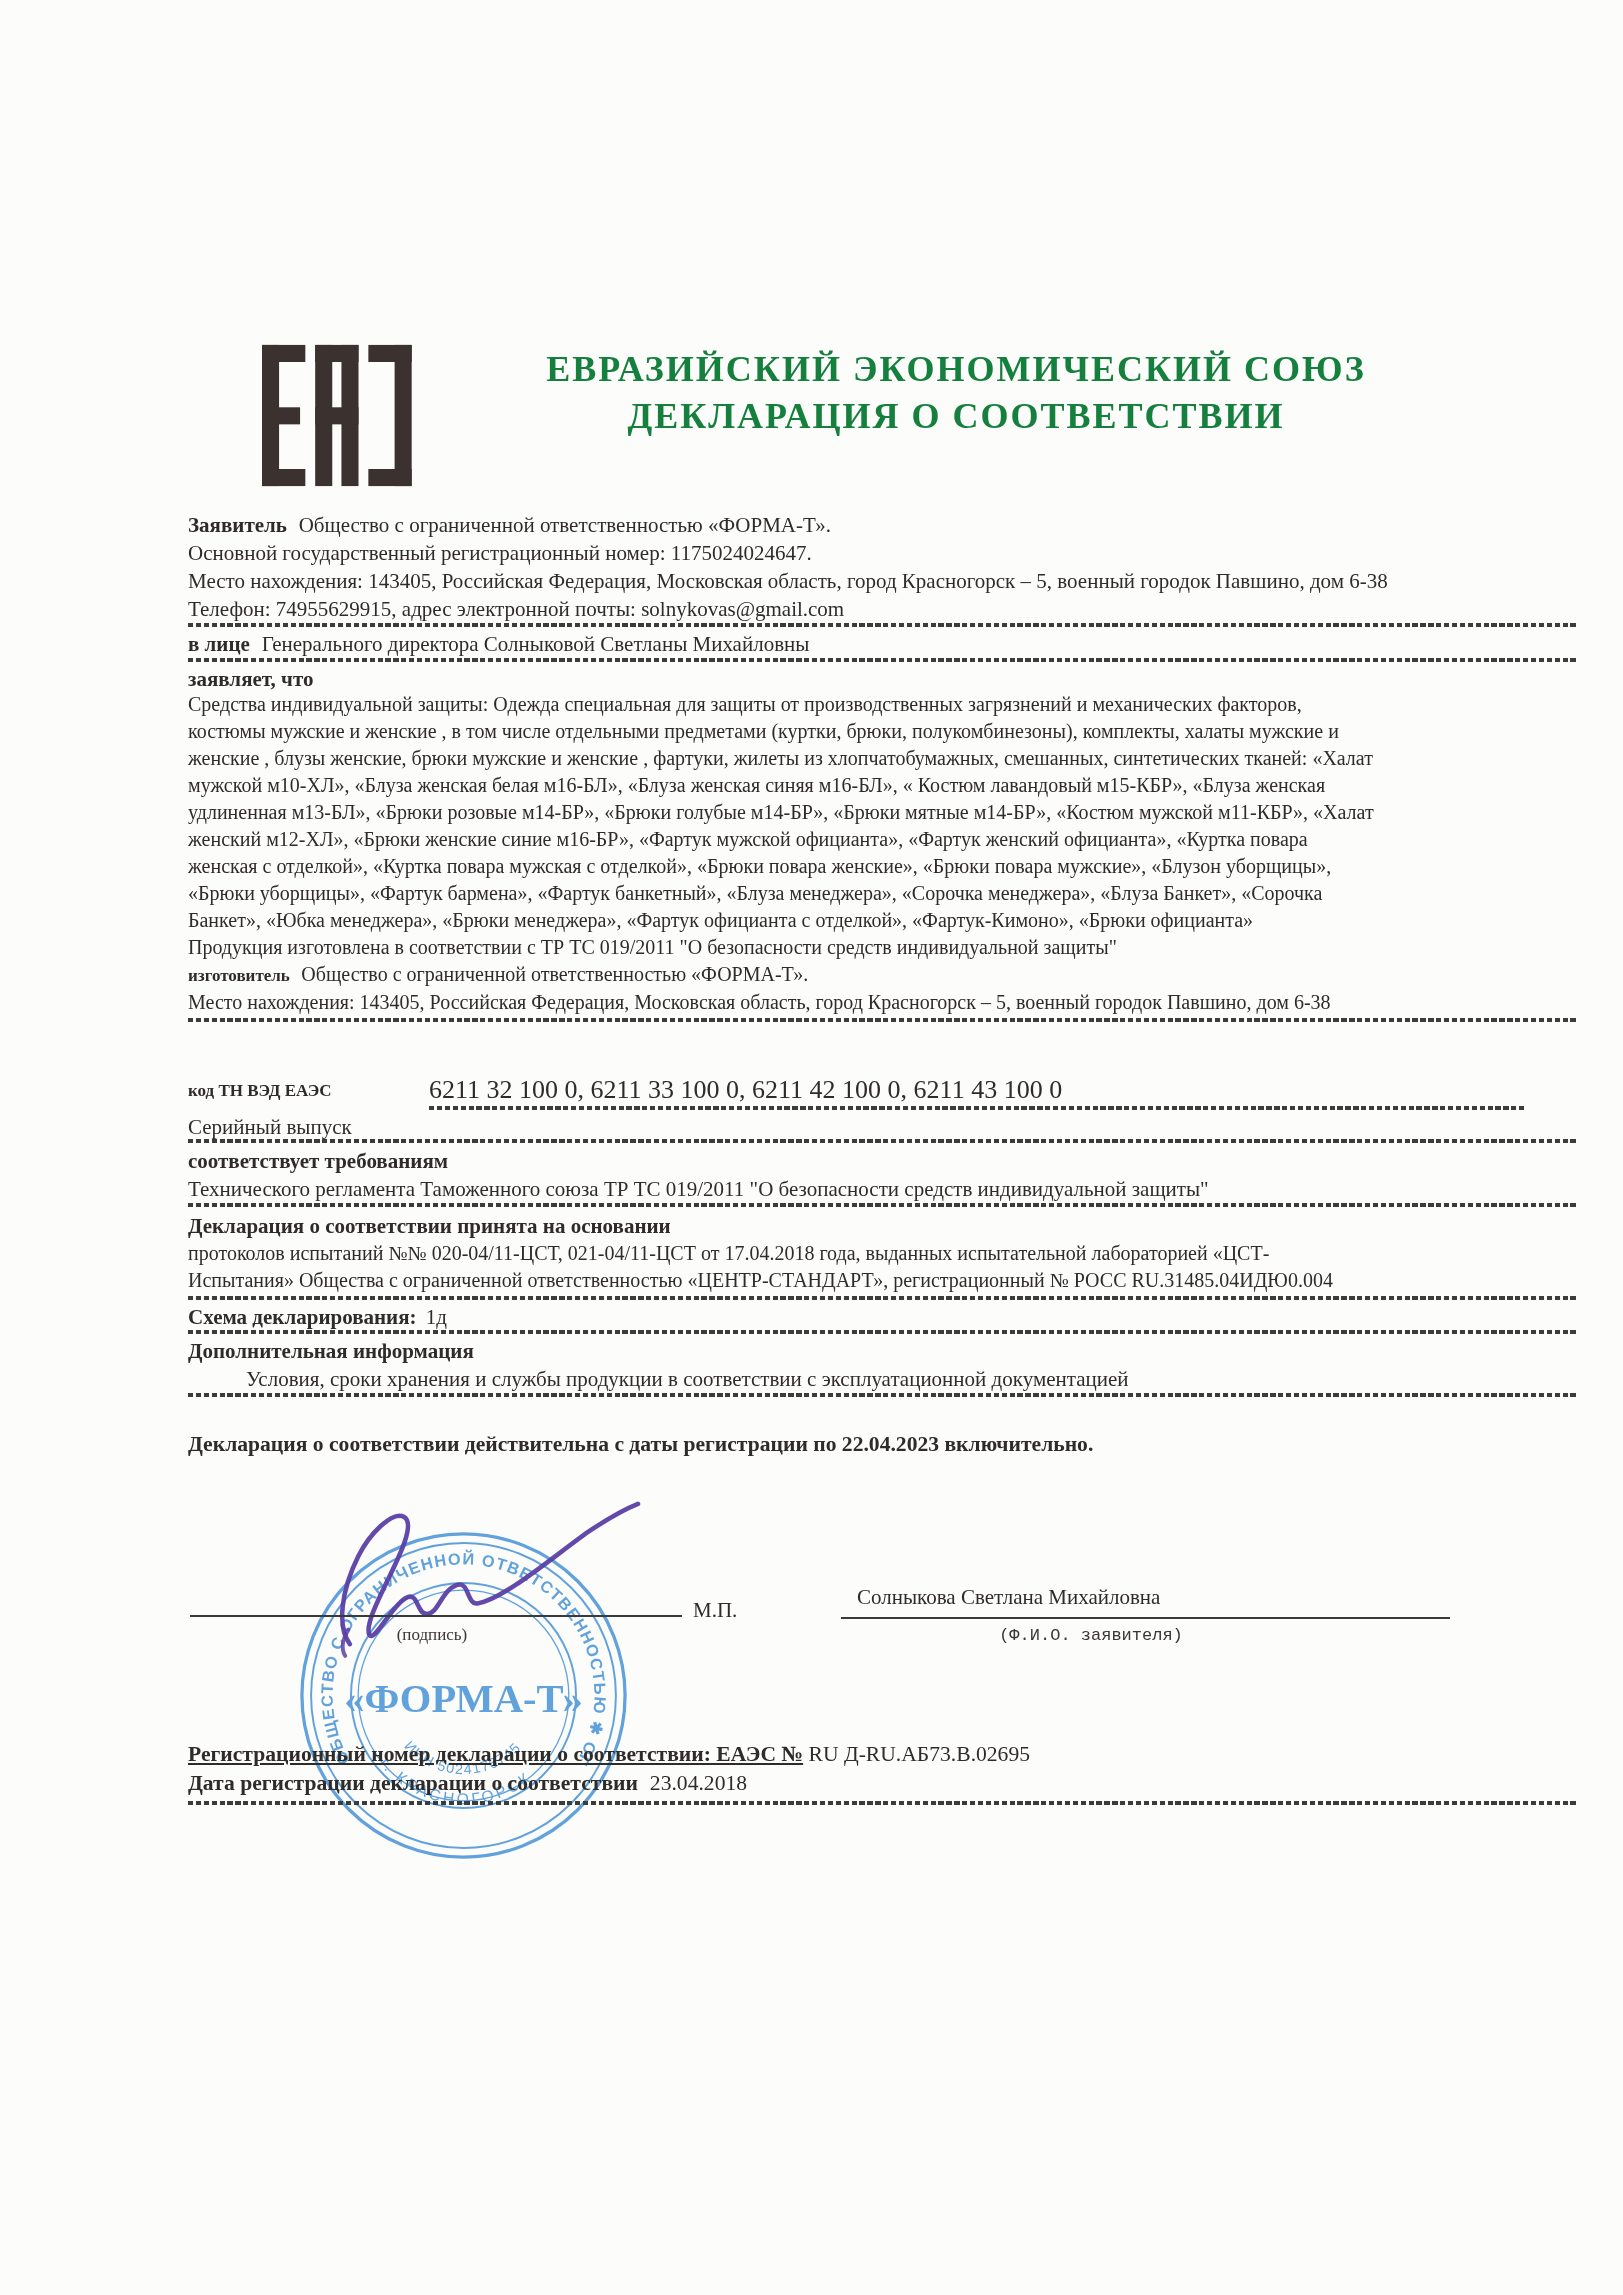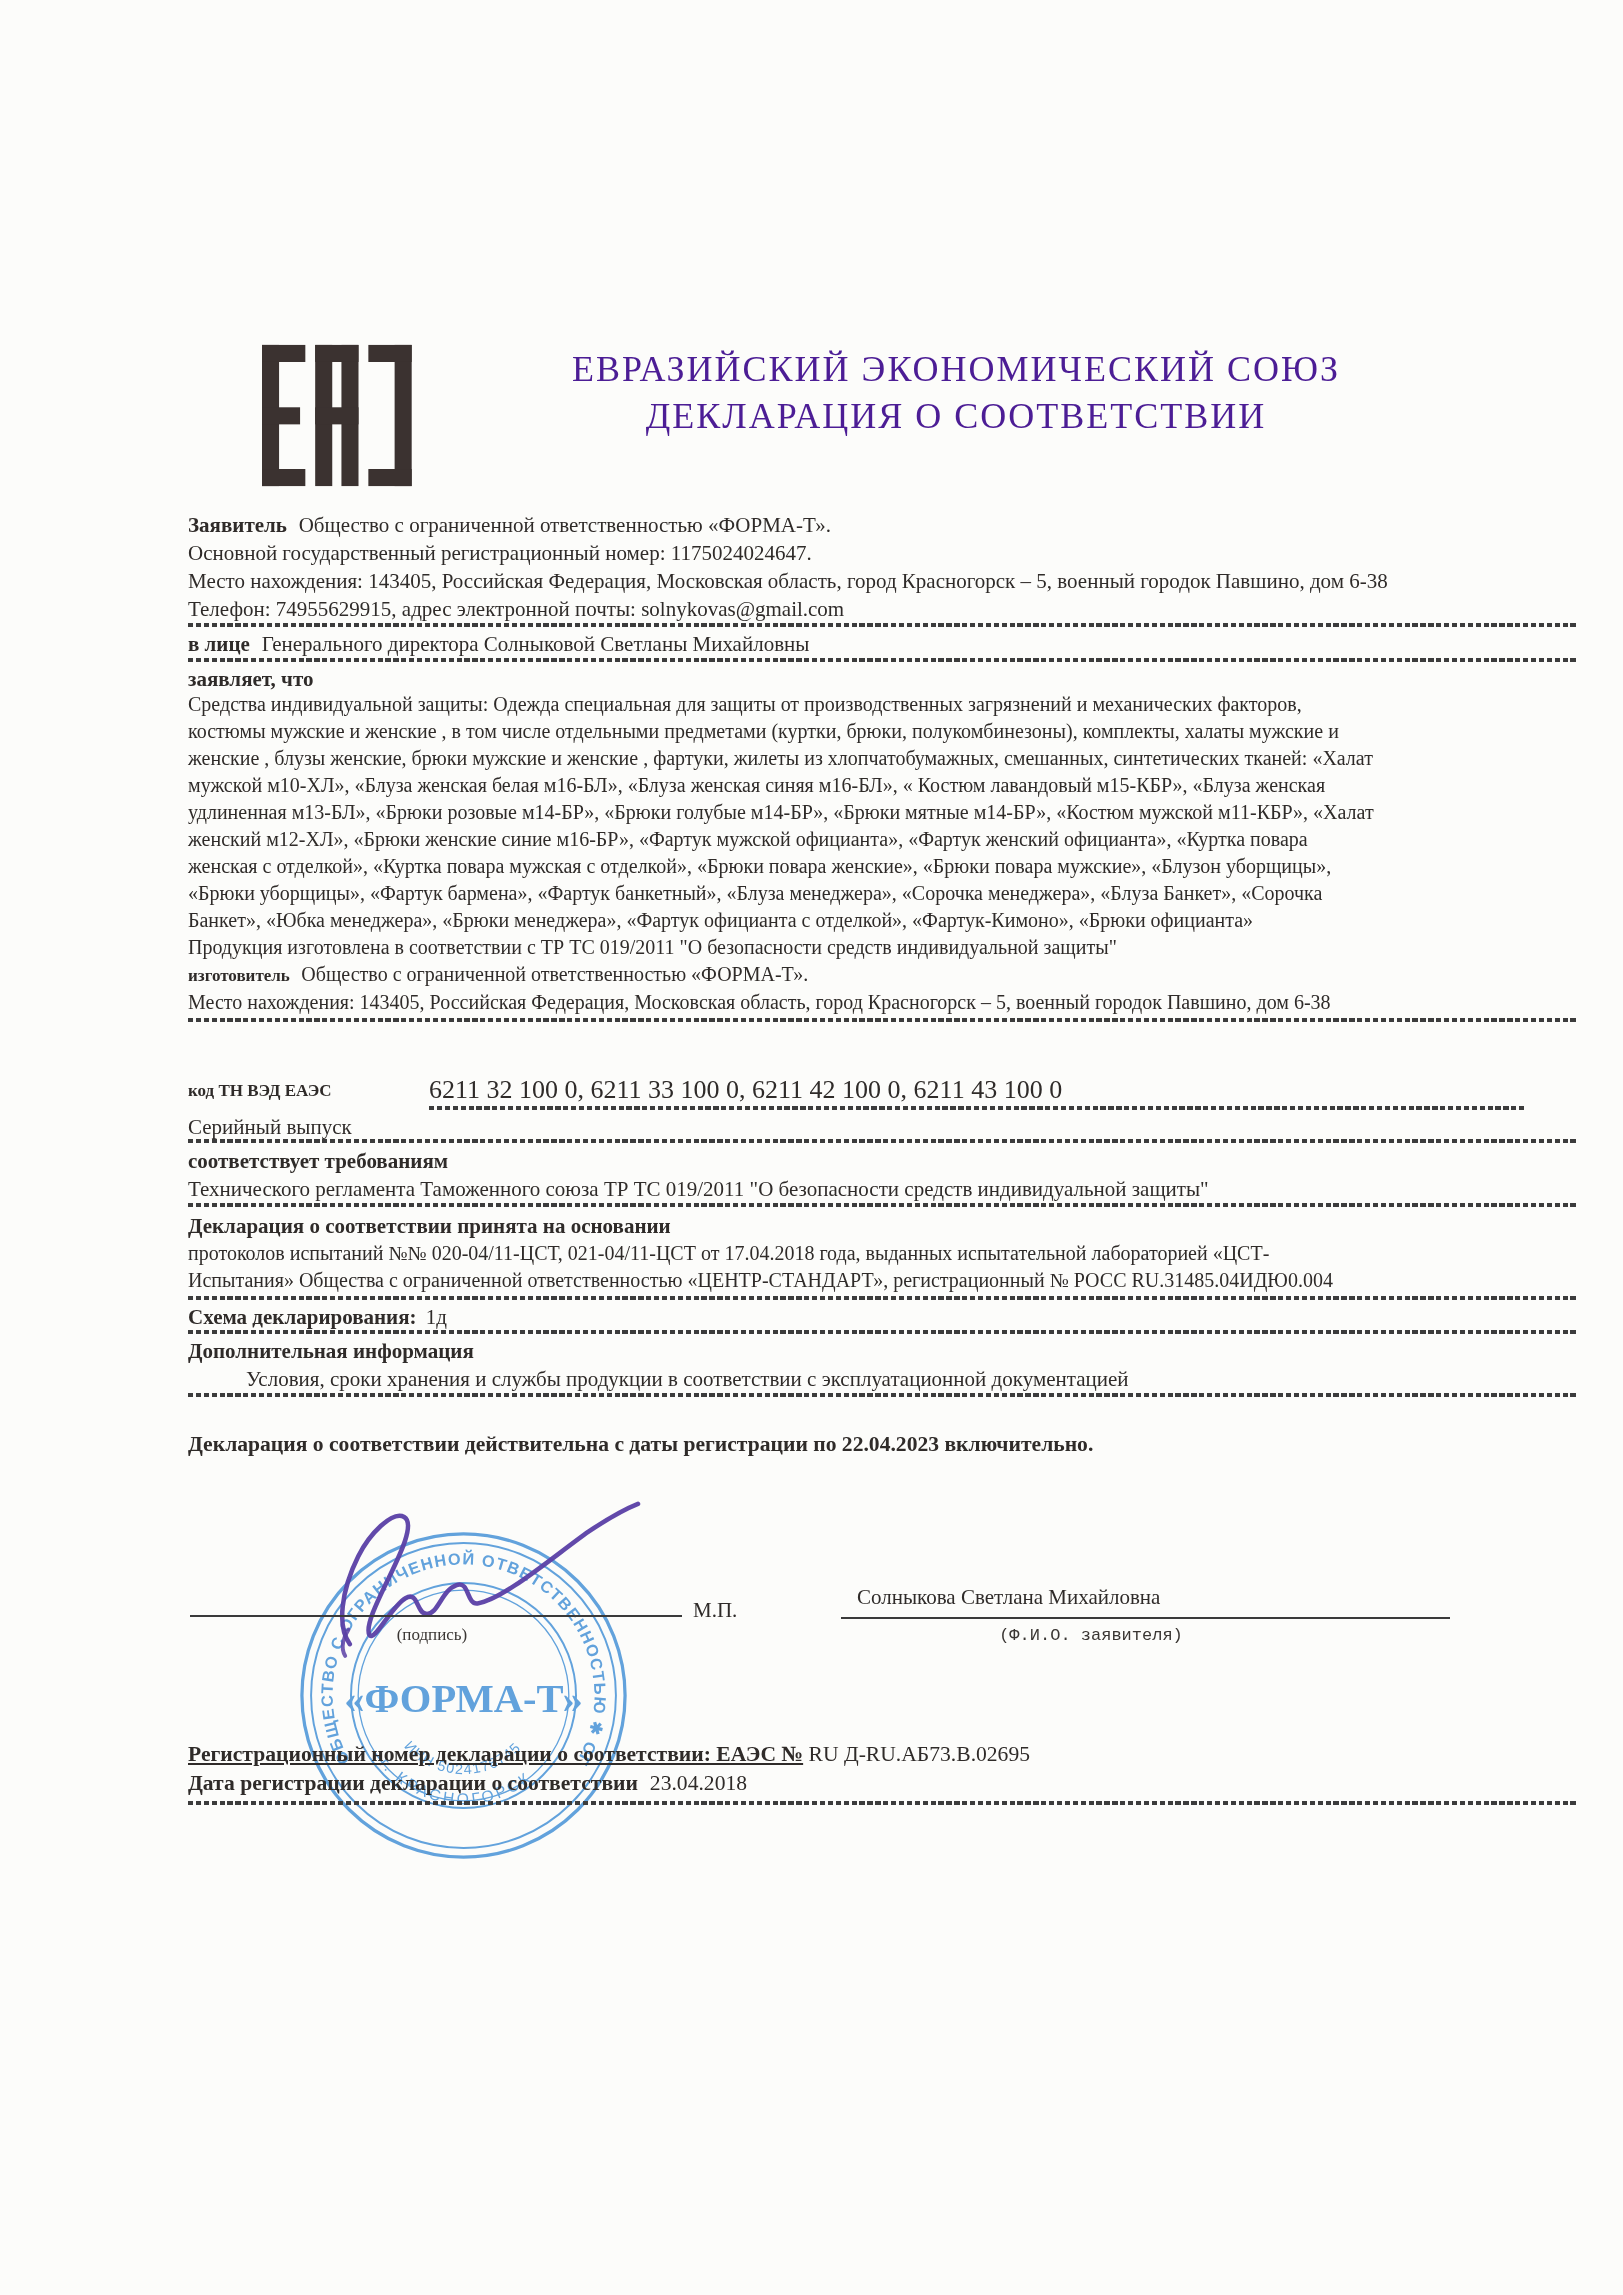--- a/index.html
+++ b/index.html
@@ -20,25 +20,25 @@
   .small-label{font-size:17px;font-weight:bold;margin-right:6.5px;}
   .cap{font-size:17px;color:#3a3633;}
   .sep{
     height:3.9px;
     background-image:repeating-linear-gradient(90deg,#3c3c3c 0 5.2px,transparent 5.2px 7.9px);
     background-size:auto 100%;
   }
   .title-block{
     left:393px;top:346px;width:1126px;
     text-align:center;
-    font-weight:normal;
+    font-weight:bold;
     font-size:36px;
     letter-spacing:2px;
     line-height:47px;
-    color:#4c1d95;
+    color:#15803d;
     white-space:nowrap;
   }
   .sign-line{height:2px;background:#3a3a3a;}
   .stamp-wrap{opacity:0.88;}
 </style>
 </head>
 <body>
 
 <div class="page">
 

